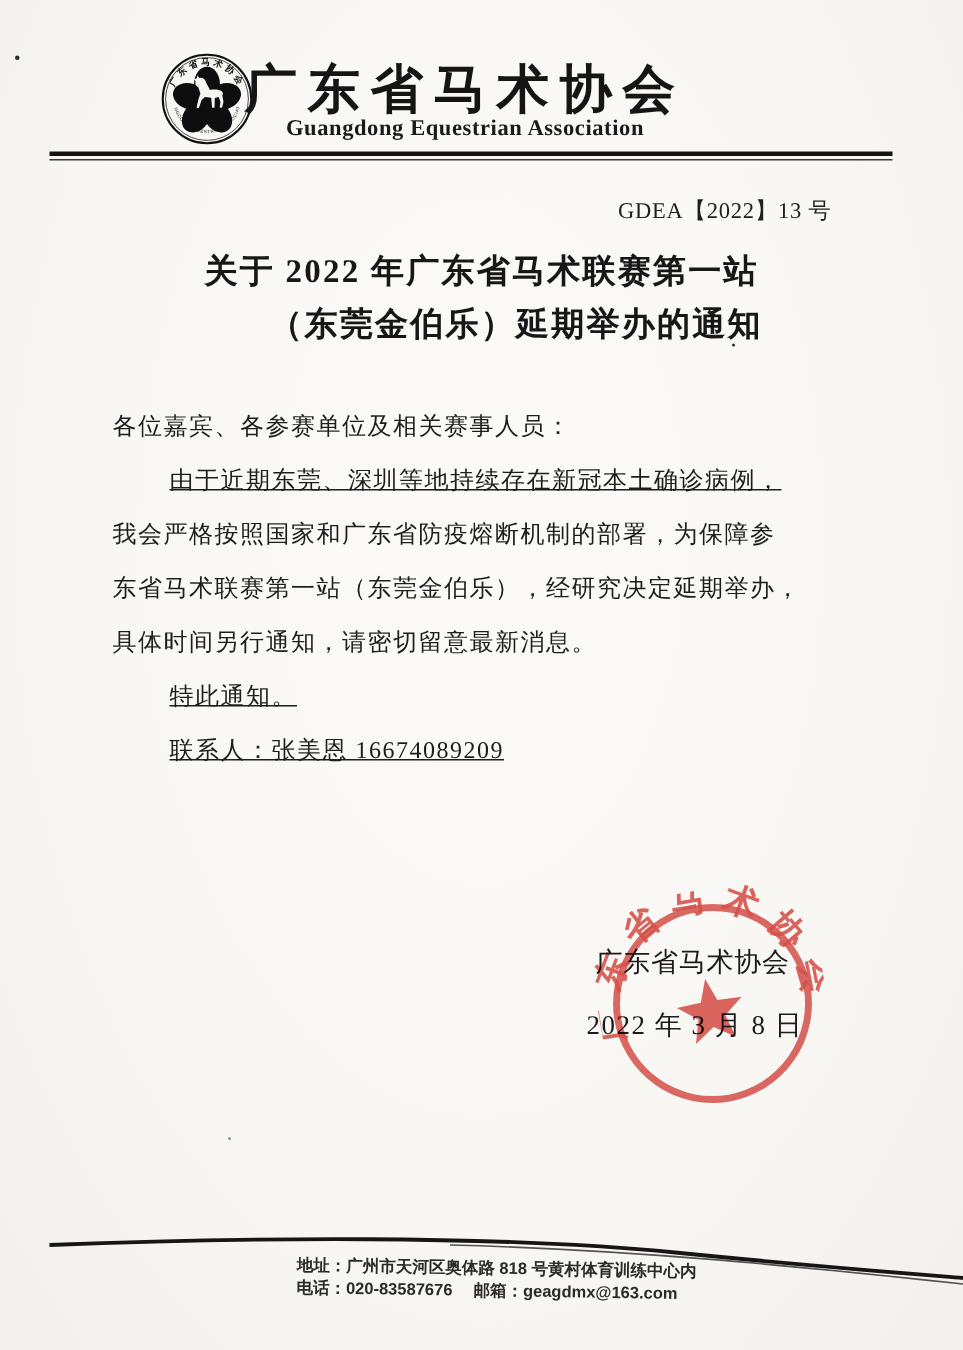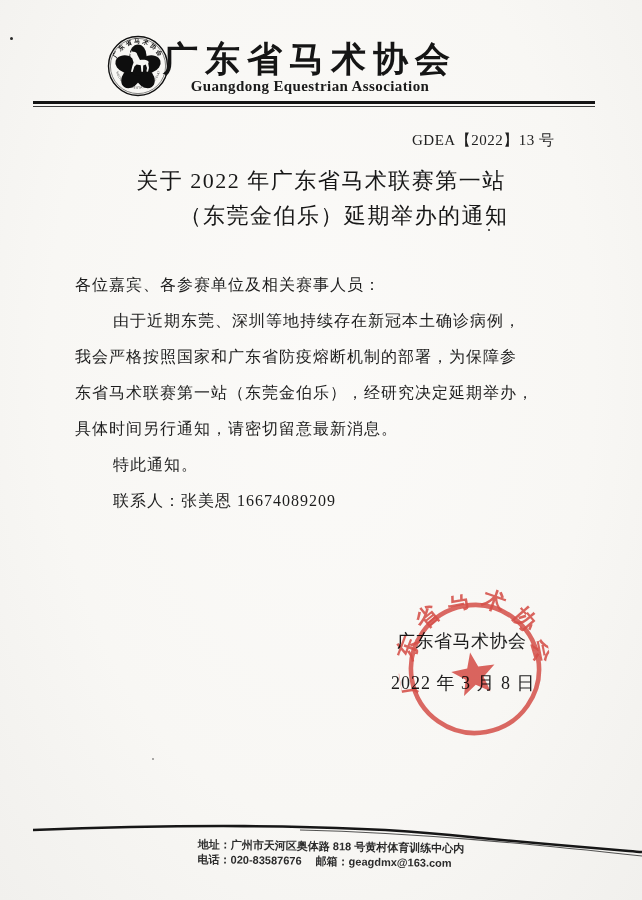--- a/index.html
+++ b/index.html
@@ -39,33 +39,33 @@
   
   .doc-number {
     position:absolute; left:412px; top:131px;
     font-size:15px; letter-spacing:0.5px; color:#202020;
     white-space:nowrap;
     text-align:right;
   }
   
   .doc-title-1, .doc-title-2 {
     position:absolute; left:0; width:642px; text-align:center;
-    font-size:22px; font-weight:normal; letter-spacing:1.5px;
+    font-size:22px; font-weight:bold; letter-spacing:1.5px;
     color:#171717; white-space:nowrap;
   }
   .doc-title-1 { top:166px; }
   .doc-title-2 { top:201px;padding-left:46px; }
   
   .body-block { position:absolute; left:75px; top:267px; width:500px; }
   .body-line {
     height:36px; line-height:36px;
     font-size:16px; letter-spacing:1px;
     color:#1d1d1d; white-space:nowrap;
   }
-  .body-line.indent { padding-left:38px; }
+  .body-line.indent { padding-left:38px;text-decoration:underline; }
   
   .sig-org {
     position:absolute; left:397px; top:629px;
     font-size:18px; letter-spacing:0.5px; color:#1b1b1b; white-space:nowrap;
     z-index:2;
   }
   .sig-date {
     position:absolute; left:391px; top:671px;
     font-size:18px; letter-spacing:1px; color:#1b1b1b; white-space:nowrap;
     z-index:2;

